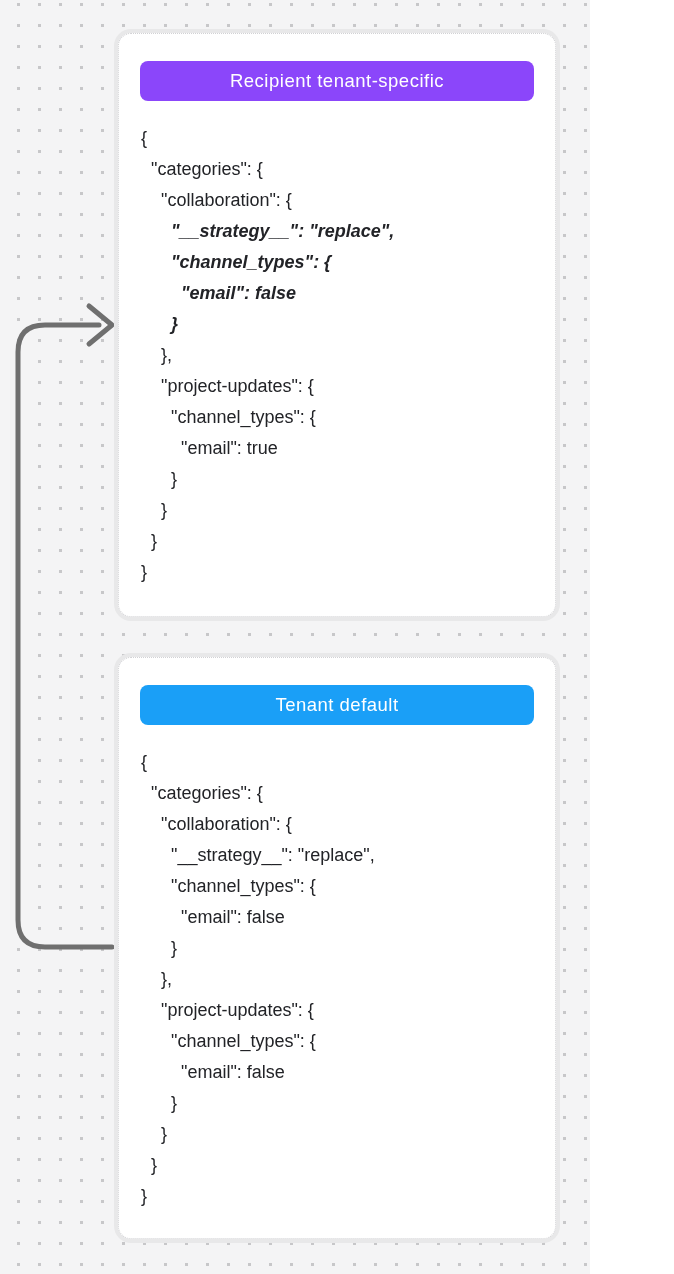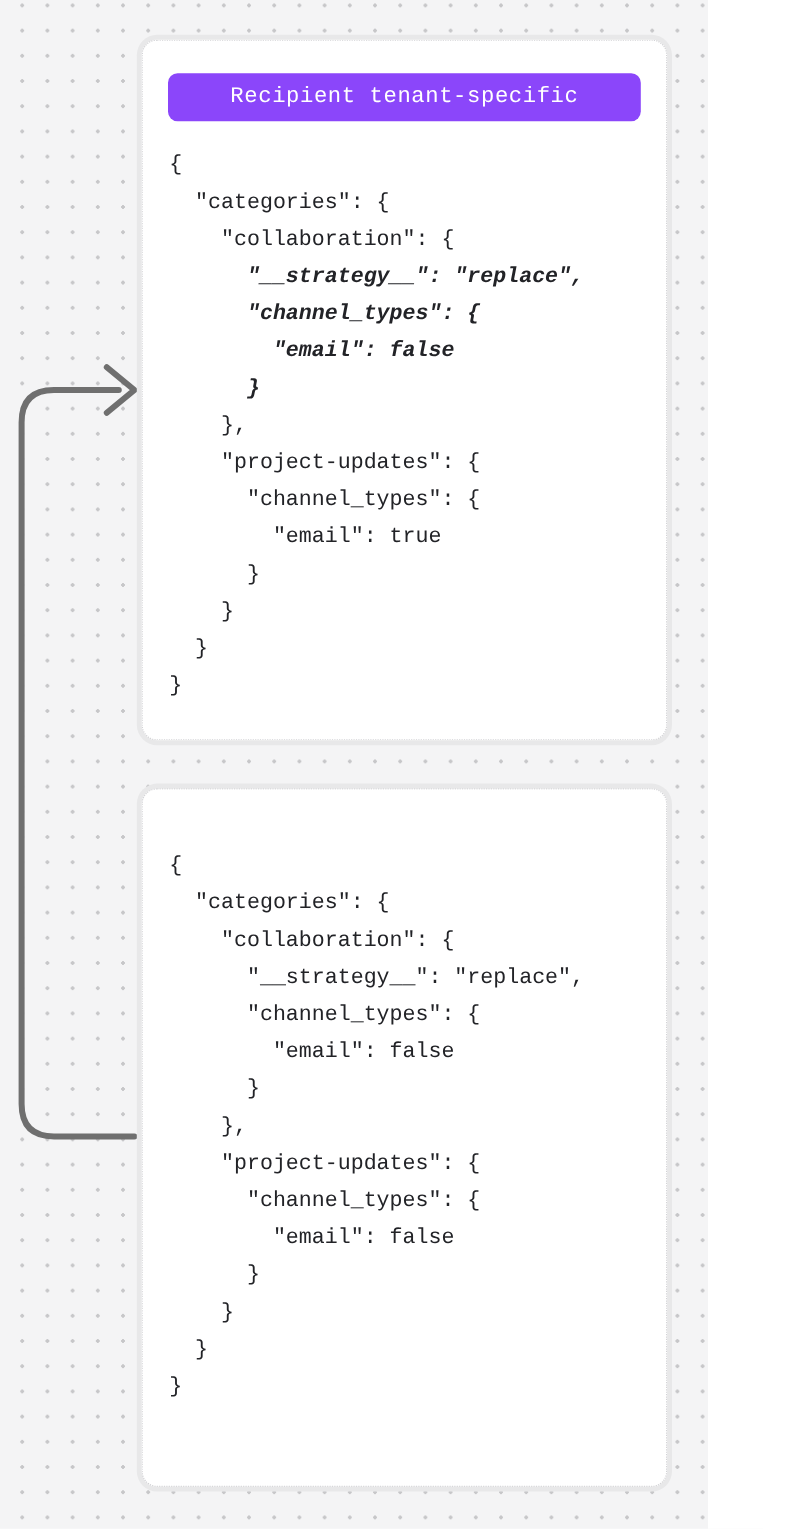--- a/index.html
+++ b/index.html
@@ -5,21 +5,21 @@
   html, body { margin: 0; padding: 0; }
   .canvas {
     position: relative;
     width: 590px;
     height: 1274px;
     background-color: #f4f4f5;
     background-image: radial-gradient(circle, #c7c7c9 1.5px, rgba(0,0,0,0) 1.6px);
     background-size: 21px 21px;
     background-position: 8px 15px;
     overflow: hidden;
-    font-family: Liberation Mono, monospace;
+    font-family: Liberation Sans, sans-serif;
   }
   .arrow-svg {
     position: absolute;
     left: 0; top: 0;
     width: 674px; height: 1274px;
     pointer-events: none;
   }
   .card {
     position: absolute;
     left: 118px;
@@ -84,20 +84,21 @@
       <div class="line">      "channel_types": {</div>
       <div class="line">        "email": true</div>
       <div class="line">      }</div>
       <div class="line">    }</div>
       <div class="line">  }</div>
       <div class="line">}</div>
     </div>
   </section>
 
   <section class="card card-bottom">
+    <div class="badge" style="background-color: rgb(26, 159, 247);">Tenant default</div>
     <div class="code">
       <div class="line">{</div>
       <div class="line">  "categories": {</div>
       <div class="line">    "collaboration": {</div>
       <div class="line">      "__strategy__": "replace",</div>
       <div class="line">      "channel_types": {</div>
       <div class="line">        "email": false</div>
       <div class="line">      }</div>
       <div class="line">    },</div>
       <div class="line">    "project-updates": {</div>

